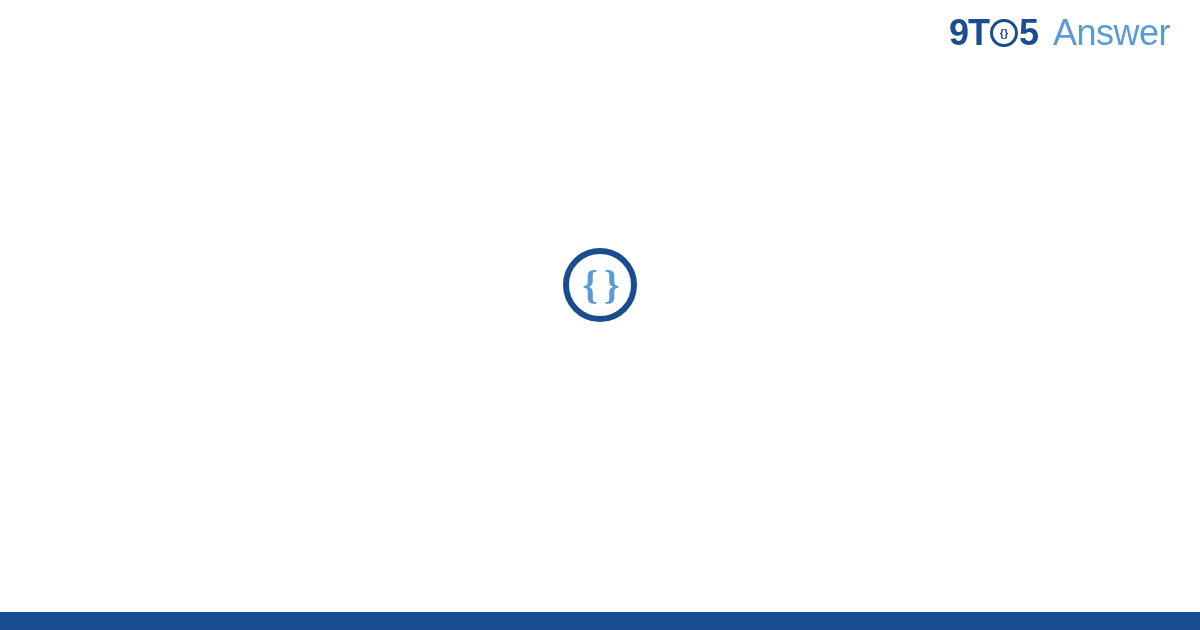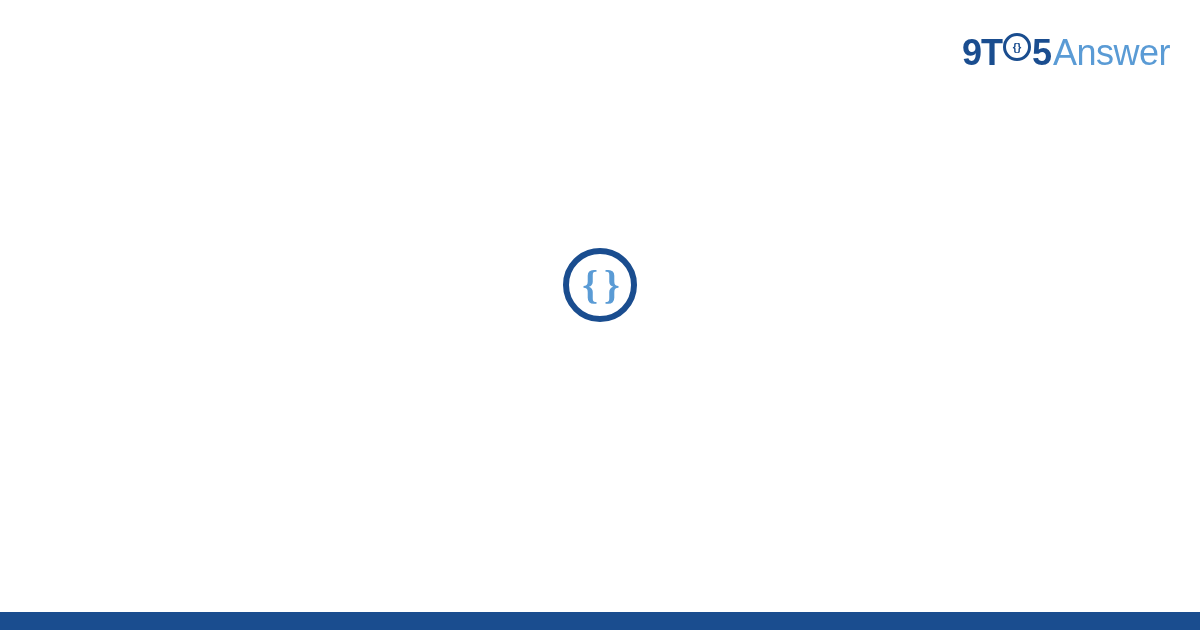--- a/index.html
+++ b/index.html
@@ -10,23 +10,24 @@
     body {
       width: 1200px;
       height: 630px;
       font-family: -apple-system, BlinkMacSystemFont, "Segoe UI", Helvetica, Arial, sans-serif;
       background: #ffffff;
       position: relative;
       overflow: hidden;
     }
     .header {
       position: absolute;
-      top: 32px;
+      top: 12px;
       right: 30px;
       display: flex;
+      align-items: center;
       gap: 2px;
     }
     .logo-9t {
       color: #1a4d8f;
       font-size: 36px;
       font-weight: 600;
       letter-spacing: -1px;
     }
     .logo-o {
       display: inline-flex;
@@ -56,20 +57,21 @@
       color: #1a4d8f;
       font-size: 36px;
       font-weight: 600;
       letter-spacing: -1px;
     }
     .logo-answer {
       color: #5a9bd5;
       font-size: 36px;
       font-weight: 500;
       letter-spacing: -0.5px;
+      margin-left: 13px;
     }
     .content {
       position: absolute;
       top: 0;
       left: 0;
       width: 100%;
       height: 100%;
       display: flex;
       flex-direction: column;
       align-items: center;

